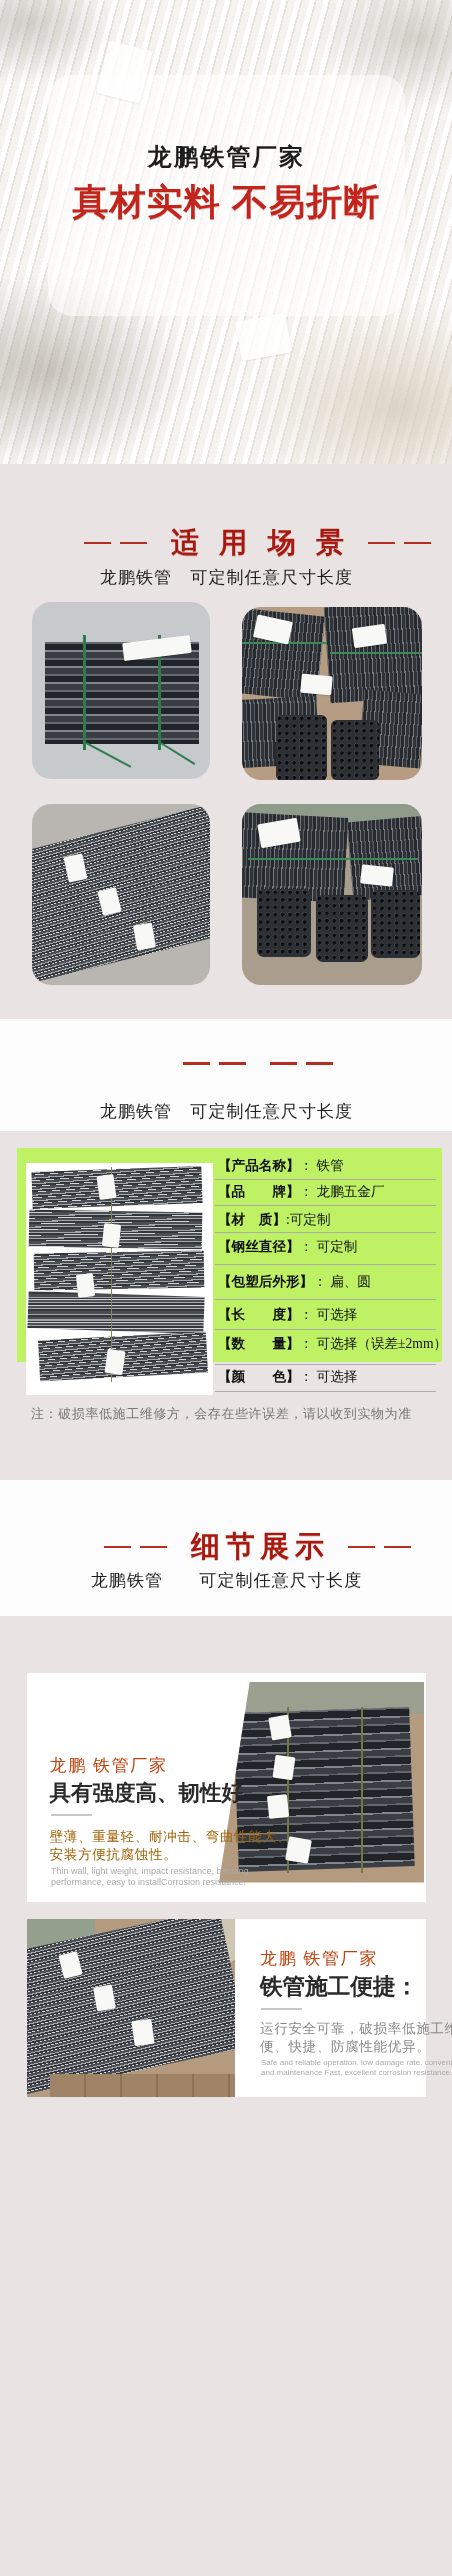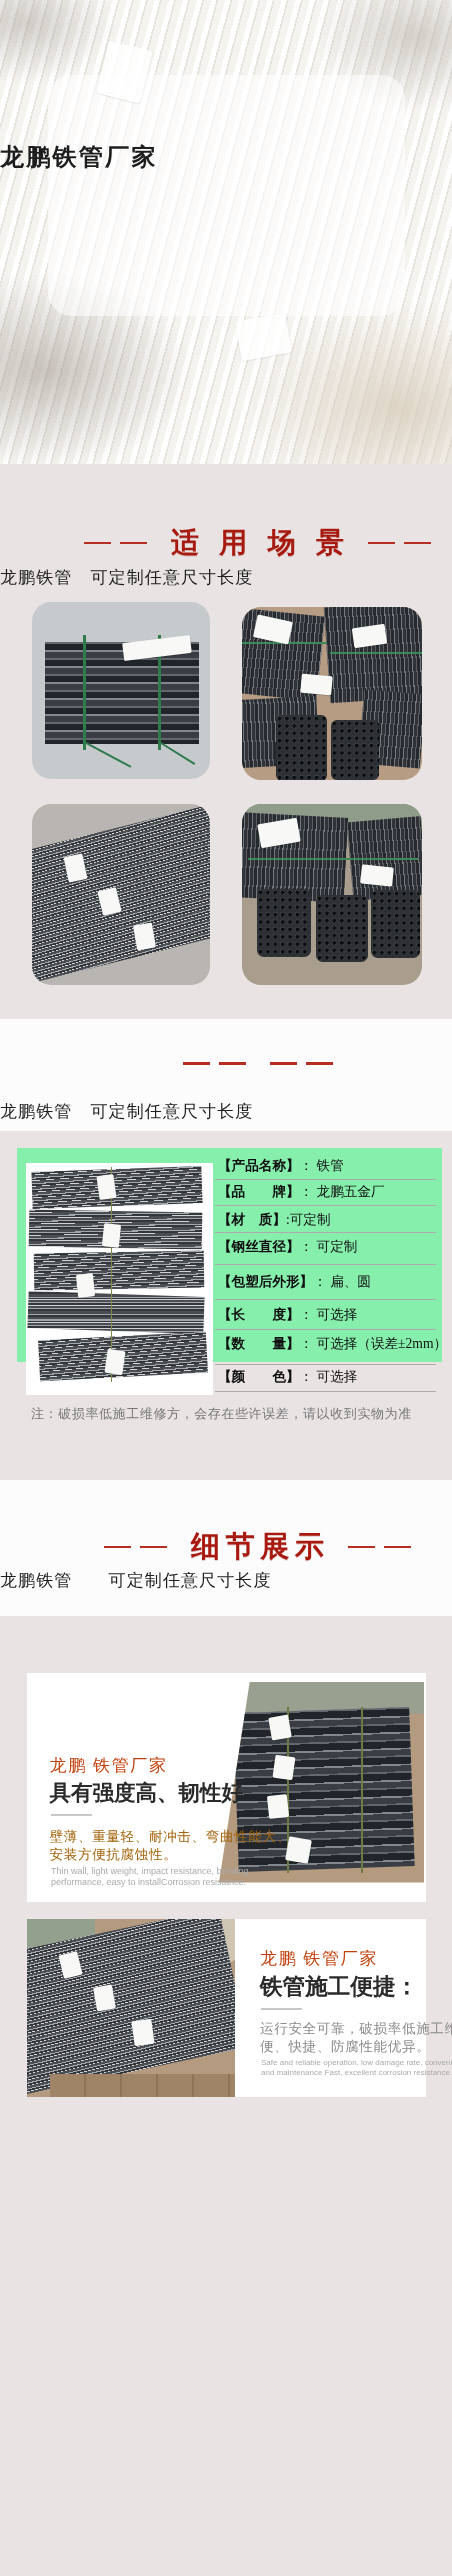--- a/index.html
+++ b/index.html
@@ -1,20 +1,20 @@
 <!DOCTYPE html>
 <html style="font-size:9px"><head>
 <meta charset="utf-8">
 <style>
   html,body{margin:0;padding:0;background:#cfcac9;}
   .page{position:relative;width:453px;height:2576px;margin:0 auto;background:#e9e4e3;
         font-family:"Liberation Serif","DejaVu Serif",serif;overflow:hidden;}
   .abs{position:absolute;}
   .sans{font-family:"Liberation Sans","DejaVu Sans",sans-serif;}
-  .center{left:0;width:453px;text-align:left;}
+  .center{left:0;width:453px;text-align:center;}
 
   
   .hero{position:absolute;left:0;top:0;width:453px;height:464px;
     background:
       radial-gradient(238px 159px at 10% 80%, rgba(140,130,118,.45), transparent 62%),
       radial-gradient(170px 125px at 92% 8%, rgba(175,168,158,.5), transparent 60%),
       radial-gradient(147px 102px at 6% 5%, rgba(150,142,132,.4), transparent 60%),
       radial-gradient(238px 170px at 88% 88%, rgba(214,203,185,.8), transparent 65%),
       repeating-linear-gradient(105deg,#ffffff 0 5.1px,#e7e4e0 5.1px 6.8px,#f5f3f0 6.8px 13.6px),
       #f3f1ee;}
@@ -40,21 +40,21 @@
   .img-card{position:absolute;border-radius:19px;overflow:hidden;}
   .pipes-h{background:repeating-linear-gradient(180deg,#63676e 0 1.7px,#212429 1.7px 8.5px,#82878e 8.5px 10.2px,#3a3e44 10.2px 16px);}
   .pipes-h-thin{background:repeating-linear-gradient(178deg,#a3a7ac 0 1.1px,#33363a 1.1px 2.8px,#d0d2d5 2.8px 3.4px,#4a4d52 3.4px 5.7px);}
   .pipes-v-thin{background:repeating-linear-gradient(90deg,#5a5e63 0 1.1px,#26292d 1.1px 4px,#74797f 4px 5.1px,#303439 5.1px 8px);}
   .pipe-dots{background-color:#2c2f34;background-image:radial-gradient(circle at 3.4px 3.4px,#0b0c0e 1.7px,#4b5056 2.3px,#2c2f34 2.8px);background-size:7.4px 7.4px;}
   .strap-v{position:absolute;width:2.8px;background:#2e7b4c;}
   .strap-h{position:absolute;height:2.3px;background:#3c8a58;}
   .tag{position:absolute;background:#f8f8f6;border-radius:1.7px;box-shadow:0 0.6px 1.1px rgba(0,0,0,.3);}
 
   
-  .spec-card{position:absolute;left:17px;top:1148px;width:425px;height:214px;background:#86efac;}
+  .spec-card{position:absolute;left:17px;top:1148px;width:425px;height:214px;background:#bef264;}
   .spec-row{position:absolute;left:201px;height:20.4px;line-height:20.4px;font-size:13.6px;color:#101010;white-space:nowrap;}
   .spec-row b{font-weight:700;}
   .spec-sep{position:absolute;left:198px;width:221px;height:1.1px;background:#aeabaa;}
   .spec-note{position:absolute;left:14px;font-size:13px;color:#777;letter-spacing:0.6px;white-space:nowrap;}
 
   
   .d-card{position:absolute;left:27px;width:399px;background:#fff;}
   .d-brand{position:absolute;font-size:17px;color:#c2410c;letter-spacing:1.7px;white-space:nowrap;}
   .d-head{position:absolute;font-weight:700;color:#2a2a2a;white-space:nowrap;text-align:right;}
   .d-div{position:absolute;width:41px;height:2.3px;background:#c8c8c8;}
@@ -65,20 +65,21 @@
 </head>
 <body>
 
 <div class="page">
 
   <div class="hero">
     <div class="hero-overlay"></div>
     <div class="hero-tag" style="left:102px;top:45px;width:45px;height:54px;transform:rotate(14deg);"></div>
     <div class="hero-tag" style="left:238px;top:317px;width:51px;height:40px;transform:rotate(-10deg);"></div>
     <div class="hero-title sans center">龙鹏铁管厂家</div>
+    <div class="hero-slogan sans center">真材实料 不易折断</div>
   </div>
 
   <div class="sec-head" style="top:524px;">
     <span class="dash">
         <i></i>
         <i></i>
       </span>
     <span class="sec-title" style="letter-spacing:20.4px;margin-right:-20.4px;">适用场景</span>
     <span class="dash">
         <i></i>

